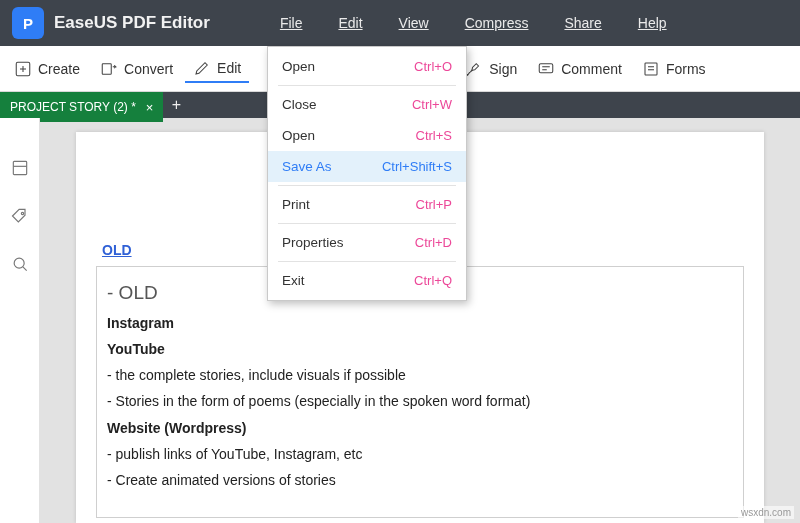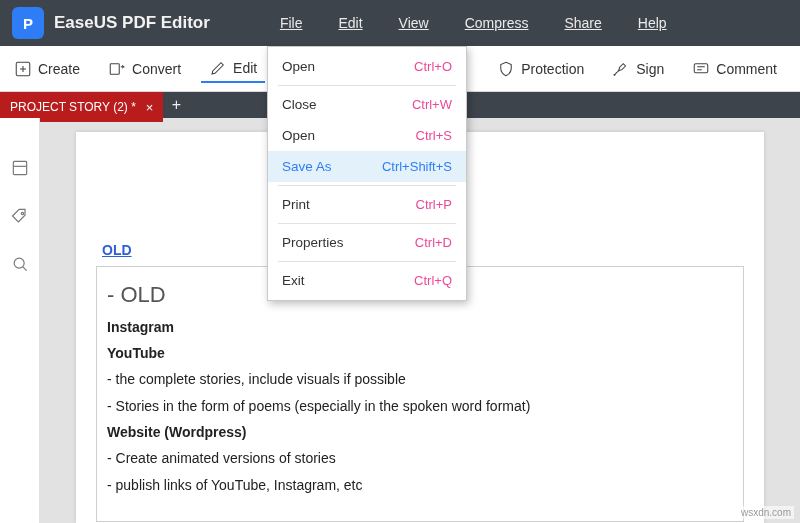--- a/index.html
+++ b/index.html
@@ -6,45 +6,45 @@
   body { width: 800px; height: 523px; overflow: hidden; background: #f5f5f5; position: relative; }
 
   
   .titlebar { display: flex; align-items: center; height: 46px; background: #3e444c; color: #e8e8e8; font-size: 14px; }
   .logo-box { width: 32px; height: 32px; background: #2f7df6; border-radius: 6px; margin: 0 10px 0 12px; display:flex; align-items:center; justify-content:center; color:#fff; font-weight:bold; font-size:15px; }
   .app-title { font-size: 17px; font-weight: 600; color: #f2f2f2; margin-right: 40px; }
   .menu { display: flex; gap: 36px; margin-left: 30px; }
   .menu-item { cursor: pointer; font-size: 14px; color: #eaeaea; text-decoration: underline; }
 
   
-  .toolbar { display:flex; align-items:center; height: 46px; background:#ffffff; border-bottom:1px solid #d9d9d9; padding: 0 6px; gap: 12px; }
+  .toolbar { display:flex; align-items:center; height: 46px; background:#ffffff; border-bottom:1px solid #d9d9d9; padding: 0 6px; gap: 4px; }
   .tool { display:flex; align-items:center; gap:6px; padding: 4px 8px; font-size: 14px; color:#333; cursor:pointer; }
   .tool.active { border-bottom: 2px solid #2f7df6; }
   .tool .ico { width:18px; height:18px; display:flex; align-items:center; justify-content:center; color:#333; }
   .tool .ico svg { width:18px; height:18px; stroke:#444; fill:none; stroke-width:1.4; }
 
   
   .tabbar { height: 26px; background:#3e444c; display:flex; align-items:stretch; }
-  .tab { background:#b91c1c; color:#fff; font-size:12px; display:flex; align-items:center; padding: 15px 10px; gap:10px; }
+  .tab { background:#15803d; color:#fff; font-size:12px; display:flex; align-items:center; padding: 15px 10px; gap:10px; }
   .tab-close { cursor:pointer; font-size:13px; }
   .tab-add { width:26px; display:flex; align-items:center; justify-content:center; color:#eee; cursor:pointer; font-size:16px; }
 
   
   .workarea { display:flex; height: calc(523px - 46px - 46px - 26px); background:#e2e2e2; }
   .side { width:40px; background:#fff; border-right:1px solid #e2e2e2; display:flex; flex-direction:column; align-items:center; padding-top:40px; gap:28px; }
   .side .sico { width:20px; height:20px; color:#777; cursor:pointer; }
   .side .sico svg { width:20px; height:20px; stroke:#777; fill:none; stroke-width:1.4; }
 
   .canvas-wrap { flex:1; overflow:hidden; position:relative; padding: 14px 36px 0 36px; }
   .page { background:#fff; width:100%; height:100%; padding: 110px 20px 0 20px; font-size:14px; color:#222; box-shadow: 0 0 4px rgba(0,0,0,0.15); position:relative; }
   .page .link { display:inline-block; margin-left:6px; color:#2f60d6; font-weight:bold; text-decoration:underline; margin-bottom:8px; }
   .page .box { border:1px solid #cfcfcf; padding: 6px 10px 20px 10px; }
   .page .box p { margin: 6px 0; line-height:1.45; }
   .page .box .h { font-weight:bold; }
-  .page .box .old { font-size:22px; color:#555; font-weight:400; }
+  .page .box .old { font-size:19px; color:#555; font-weight:400; }
 
   
   .dropdown { position:absolute; left:267px; top:46px; width:200px; background:#fff; border:1px solid #c9c9c9; box-shadow: 2px 3px 8px rgba(0,0,0,0.25); z-index:50; padding: 4px 0; }
   .dd-item { display:flex; justify-content:space-between; align-items:center; padding: 8px 14px; font-size:13.5px; color:#333; cursor:pointer; }
   .dd-item.hover { background:#e3f1fb; color:#2f7df6;gap:48px; }
   .dd-item .sc { color:#ec4899; font-size:13px; }
   .dd-item.hover .sc { color:#2f7df6; }
   .dd-sep { height:1px; background:#e2e2e2; margin: 3px 10px; }
   .dd-arrow { font-size:10px; color:#333; }
 
@@ -88,28 +88,20 @@
   </div>
   <div class="tool active">
     <span class="ico">
         <svg viewBox="0 0 24 24">
           <path d="M4 20l4-1 11-11-3-3L5 16l-1 4z"></path>
         </svg>
       </span>
     <span>Edit</span>
   </div>
   <div style="flex:0 0 200px"></div>
-  <div class="tool">
-    <span class="ico">
-        <svg viewBox="0 0 24 24">
-          <path d="M12 3l7 3v5c0 5-3 8-7 10-4-2-7-5-7-10V6l7-3z"></path>
-        </svg>
-      </span>
-    <span>Protection</span>
-  </div>
   <div class="tool">
     <span class="ico">
         <svg viewBox="0 0 24 24">
           <path d="M3 21c4-8 10-8 10-8l5-5-3-3-5 5s0 6-8 10"></path>
         </svg>
       </span>
     <span>Sign</span>
   </div>
   <div class="tool">
     <span class="ico">
@@ -159,22 +151,22 @@
   <div class="canvas-wrap">
     <div class="page">
       <a class="link">OLD</a>
       <div class="box">
         <p class="old">- OLD</p>
         <p class="h">Instagram</p>
         <p class="h">YouTube</p>
         <p>- the complete stories, include visuals if possible</p>
         <p>- Stories in the form of poems (especially in the spoken word format)</p>
         <p class="h">Website (Wordpress)</p>
+        <p>- publish links of YouTube, Instagram, etc</p>
         <p>- Create animated versions of stories</p>
-        <p>- publish links of YouTube, Instagram, etc</p>
       </div>
     </div>
   </div>
 </div>
 
 <div class="dropdown">
   <div class="dd-item">
     <span>Open</span>
     <span class="sc">Ctrl+O</span>
   </div>

